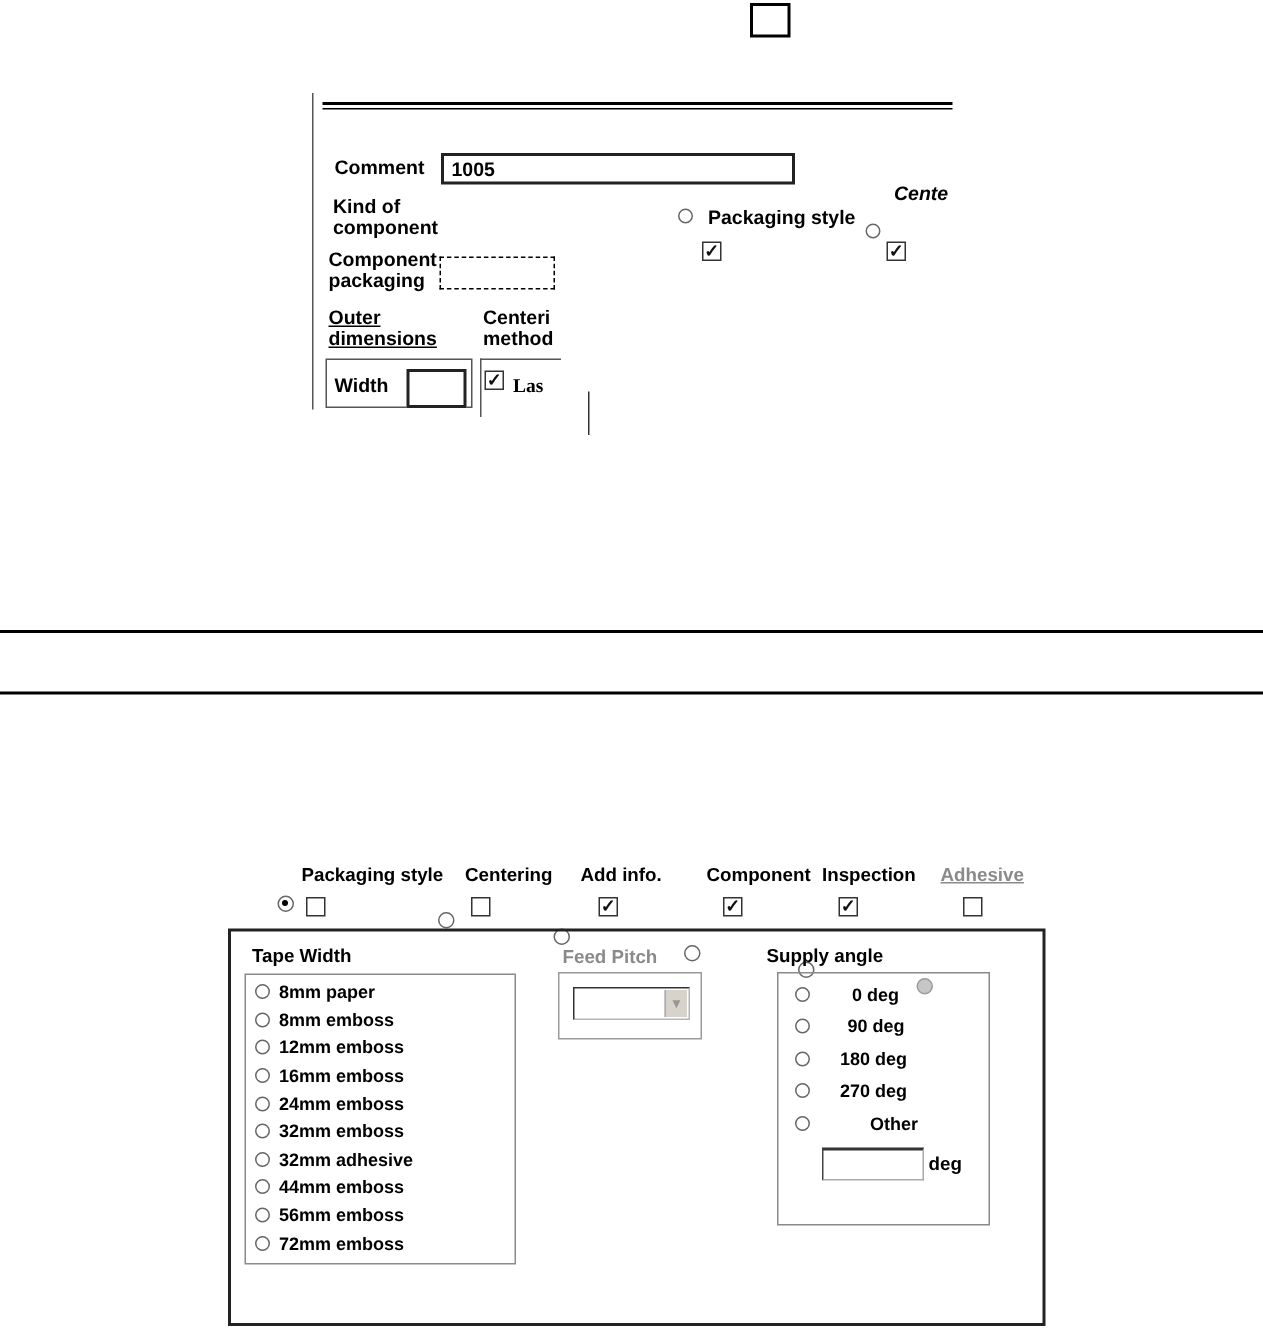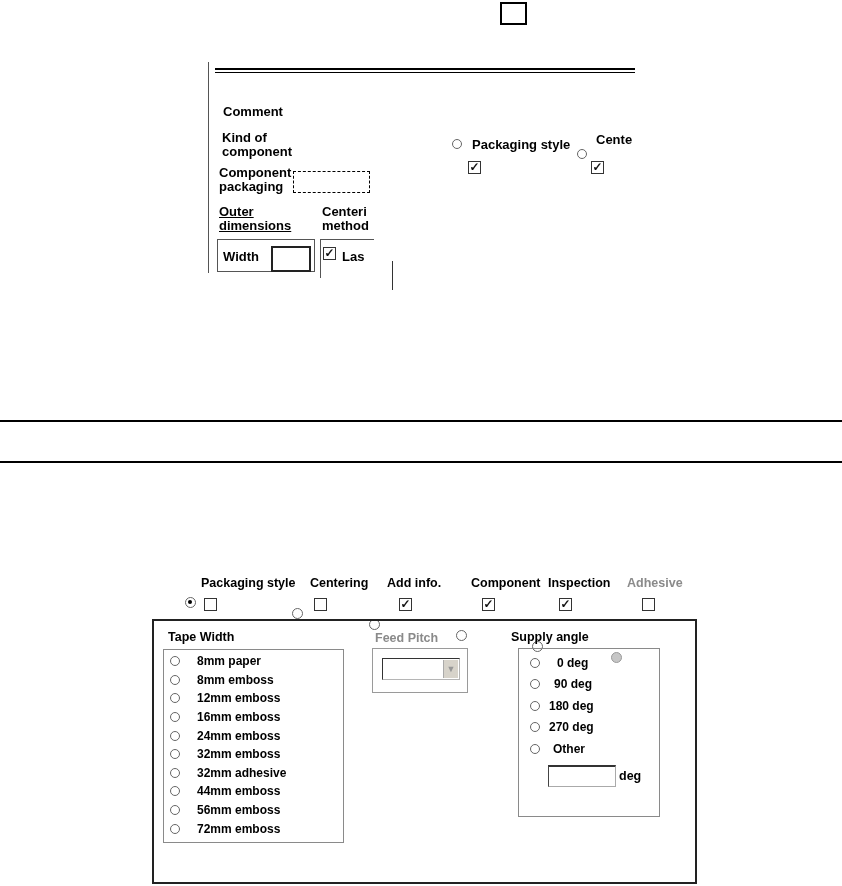--- a/index.html
+++ b/index.html
@@ -39,27 +39,27 @@
   .popup .item.sel { background:#000080; color:#fff; }
 
   .groupbox { border:1px solid #8a8a8a; background:transparent; }
   .gray { color:#8a8a8a; }
 
   
   .panel-box { left:152px; top:619px; width:545px; height:265px; border:2px solid #222; }
   .opt-row { display:flex; align-items:center; }
 
   .tape-rows { left:170px; top:652px; width:160px; }
-  .tape-rows .opt-row { height:18.6px; gap:17px; font-size:12px; font-weight:bold; }
+  .tape-rows .opt-row { height:18.6px; gap:6px; font-size:12px; font-weight:bold; }
 
   .supply-rows { left:530px; top:652px; width:120px; }
-  .supply-rows .opt-row { height:21.5px; gap:9px; font-size:12px; font-weight:bold; }
+  .supply-rows .opt-row { height:21.5px; gap:20px; font-size:12px; font-weight:bold; }
   .supply-rows .opt-row:nth-child(1) .lbl { margin-left:8px; }
   .supply-rows .opt-row:nth-child(2) .lbl { margin-left:5px; }
-  .supply-rows .opt-row:nth-child(5) .lbl { margin-left:4px; }
+  .supply-rows .opt-row:nth-child(5) .lbl { margin-left:20px; }
 
   .combo { left:382px; top:658px; width:78px; height:22px; background:#fff;
            border:1px solid; border-color:#333 #b5b5b5 #b5b5b5 #333; }
   .combo-btn { position:absolute; right:1px; top:1px; bottom:1px; width:15px; background:#d7d3ca;
                border-left:1px solid #aaa; color:#979797; font-size:9px; text-align:center; line-height:18px; }
 
   .other-input { left:548px; top:765px; width:68px; height:22px; background:#fff;
                  border:1px solid #aaa; border-top:2px solid #333; border-left:1px solid #444; }
   .lh14 { line-height:14px; }
 </style>
@@ -70,30 +70,33 @@
 
   <div class="abs top-square"></div>
 
   <div>
     <div class="abs vline" style="left:208px; top:62px; height:211px;"></div>
     <div class="abs hline-black" style="left:215px; top:68px; width:420px; height:2px;"></div>
     <div class="abs hline-black" style="left:215px; top:71.5px; width:420px; height:1px;"></div>
 
 
     <div class="abs b fs13" style="left:223px; top:104px;text-align:right;">Comment</div>
+    <div class="abs field" style="left:294px; top:102px; width:236px; height:21px;">
+      <span class="v">1005</span>
+    </div>
 
     <div class="abs b fs13 lh14" style="left:222px; top:131px;">
       <div>Kind of</div>
       <div>component</div>
     </div>
 
     <div class="abs radio sm" style="left:452px; top:139px;"></div>
     <div class="abs b fs13" style="left:472px; top:137px;">Packaging style</div>
     <div class="abs radio sm" style="left:577px; top:139px;"></div>
-    <div class="abs b fs13" style="left:596px; top:132px;">Cente</div>
+    <div class="abs b fs13" style="left:596px; top:121px;font-style:italic;">Cente</div>
 
     <div class="abs chk" style="left:468px; top:161px;"><span>✓</span></div>
     <div class="abs chk" style="left:591px; top:161px;"><span>✓</span></div>
 
     <div class="abs b fs13 lh14" style="left:219px; top:166px;">
       <div>Component</div>
       <div>packaging</div>
     </div>
     <div class="abs dashed-field" style="left:293px; top:171px; width:77px; height:22px;"></div>
 
@@ -106,21 +109,21 @@
       <div>method</div>
     </div>
 
     <div class="abs" style="left:217px; top:239px; width:98px; height:33px; border:1px solid #555;"></div>
     <div class="abs b fs13" style="left:223px; top:249px;">Width</div>
     <div class="abs field" style="left:271px; top:246px; width:40px; height:26px;"></div>
 
     <div class="abs" style="left:320px; top:239px; width:54px; height:1px; background:#555;"></div>
     <div class="abs" style="left:320px; top:239px; width:1px; height:39px; background:#555;"></div>
     <div class="abs chk" style="left:323px; top:247px;"><span>✓</span></div>
-    <div class="abs b fs13" style="left:342px; top:249px;">Las</div>
+    <div class="abs b fs13" style="left:342px; top:249px;font-family:Liberation Serif, serif;">Las</div>
     <div class="abs" style="left:392px; top:261px; width:1px; height:29px; background:#333;"></div>
 
   </div>
 
   <div class="abs hline-black" style="left:0; top:420px; width:842px; height:2px;"></div>
   <div class="abs hline-black" style="left:0; top:461px; width:842px; height:2px;"></div>
 
   <div>
     <div class="abs radio sel" style="left:185px; top:577px;"></div>
     <div class="abs b fs12" style="left:201px; top:576px;">Packaging style</div>
@@ -131,21 +134,21 @@
     <div class="abs radio" style="left:369px; top:577px;"></div>
     <div class="abs b fs12" style="left:387px; top:576px;">Add info.</div>
 
     <div class="abs radio" style="left:456px; top:577px;"></div>
     <div class="abs b fs12" style="left:471px; top:576px;">Component</div>
 
     <div class="abs radio" style="left:532px; top:577px;"></div>
     <div class="abs b fs12" style="left:548px; top:576px;">Inspection</div>
 
     <div class="abs radio dis" style="left:611px; top:577px;"></div>
-    <div class="abs b fs12 gray" style="left:627px; top:576px;">Adhesive</div>
+    <div class="abs b fs12 gray" style="left:627px; top:576px;text-decoration:underline;">Adhesive</div>
 
     <div class="abs chk" style="left:204px; top:598px;"></div>
     <div class="abs chk" style="left:314px; top:598px;"></div>
     <div class="abs chk" style="left:399px; top:598px;"><span>✓</span></div>
     <div class="abs chk" style="left:482px; top:598px;"><span>✓</span></div>
     <div class="abs chk" style="left:559px; top:598px;"><span>✓</span></div>
     <div class="abs chk" style="left:642px; top:598px;"></div>
   </div>
 
   <div>

